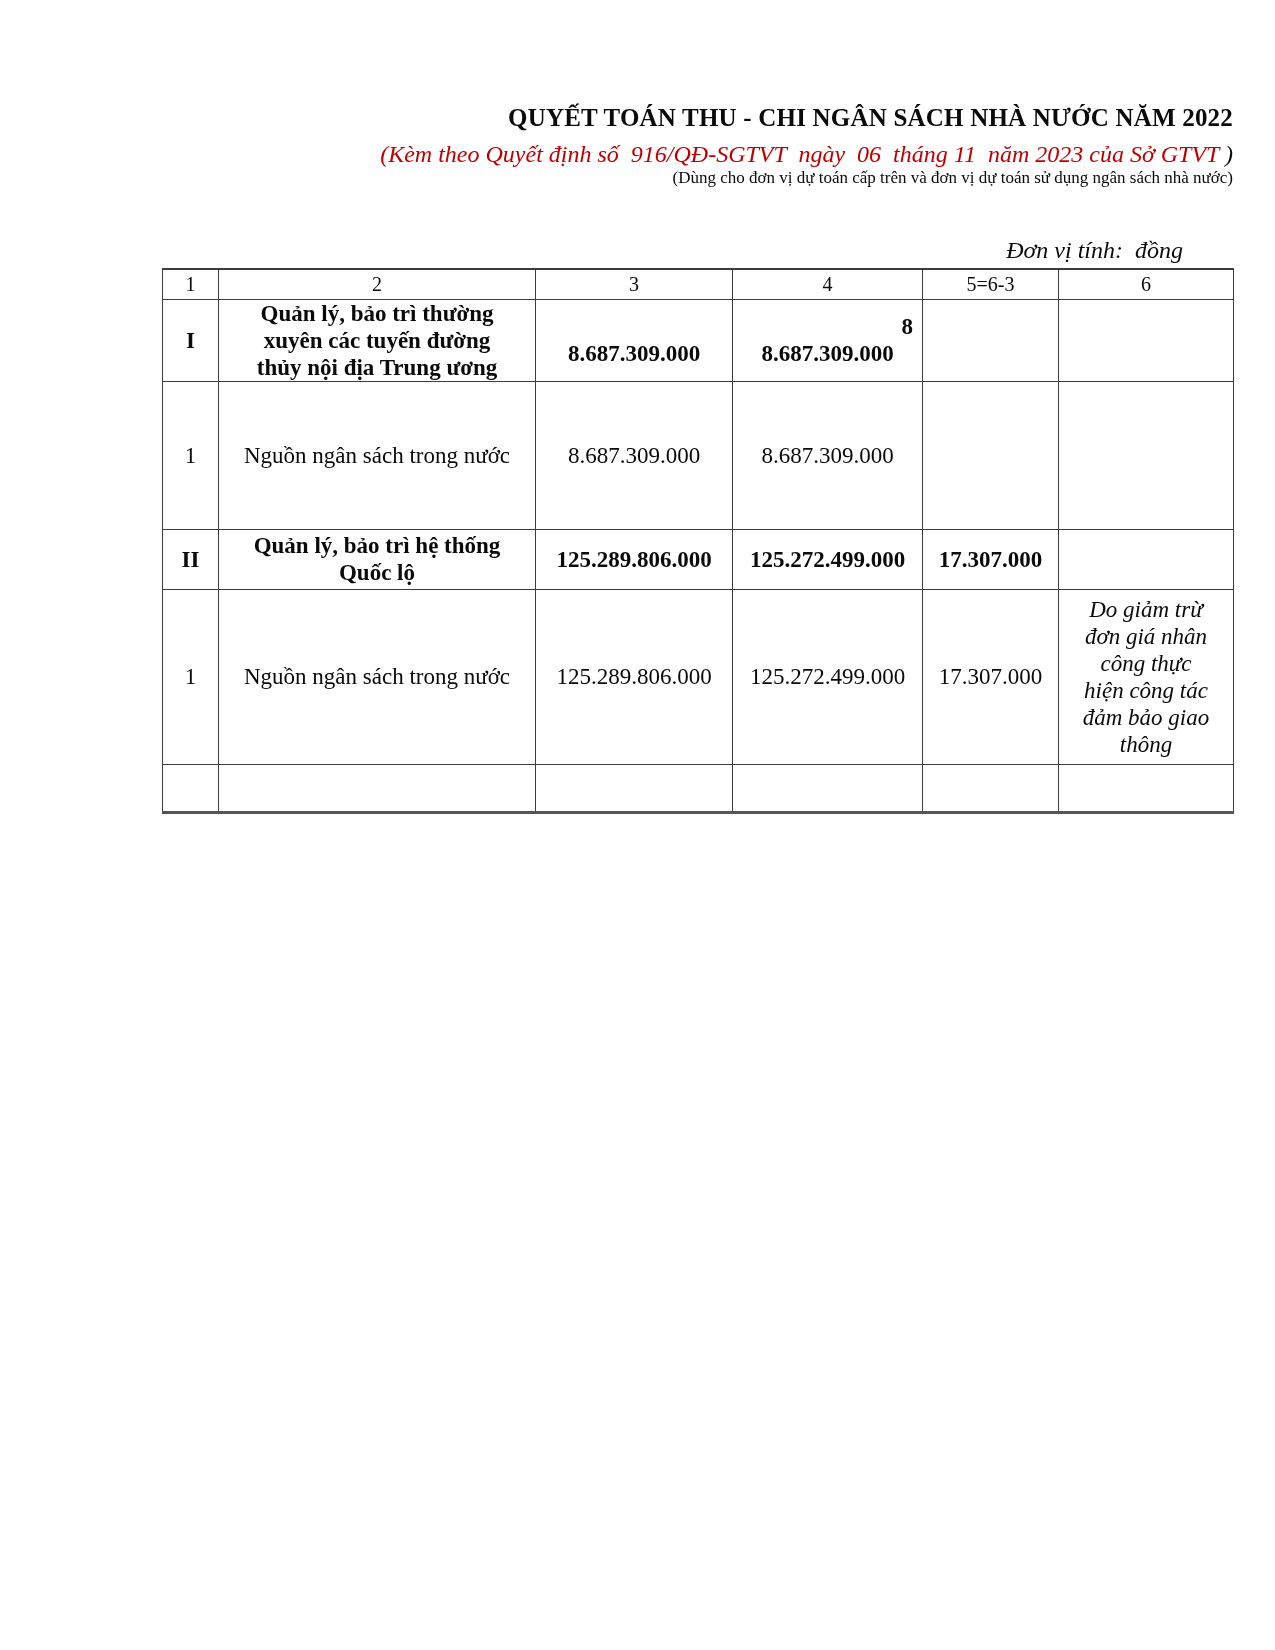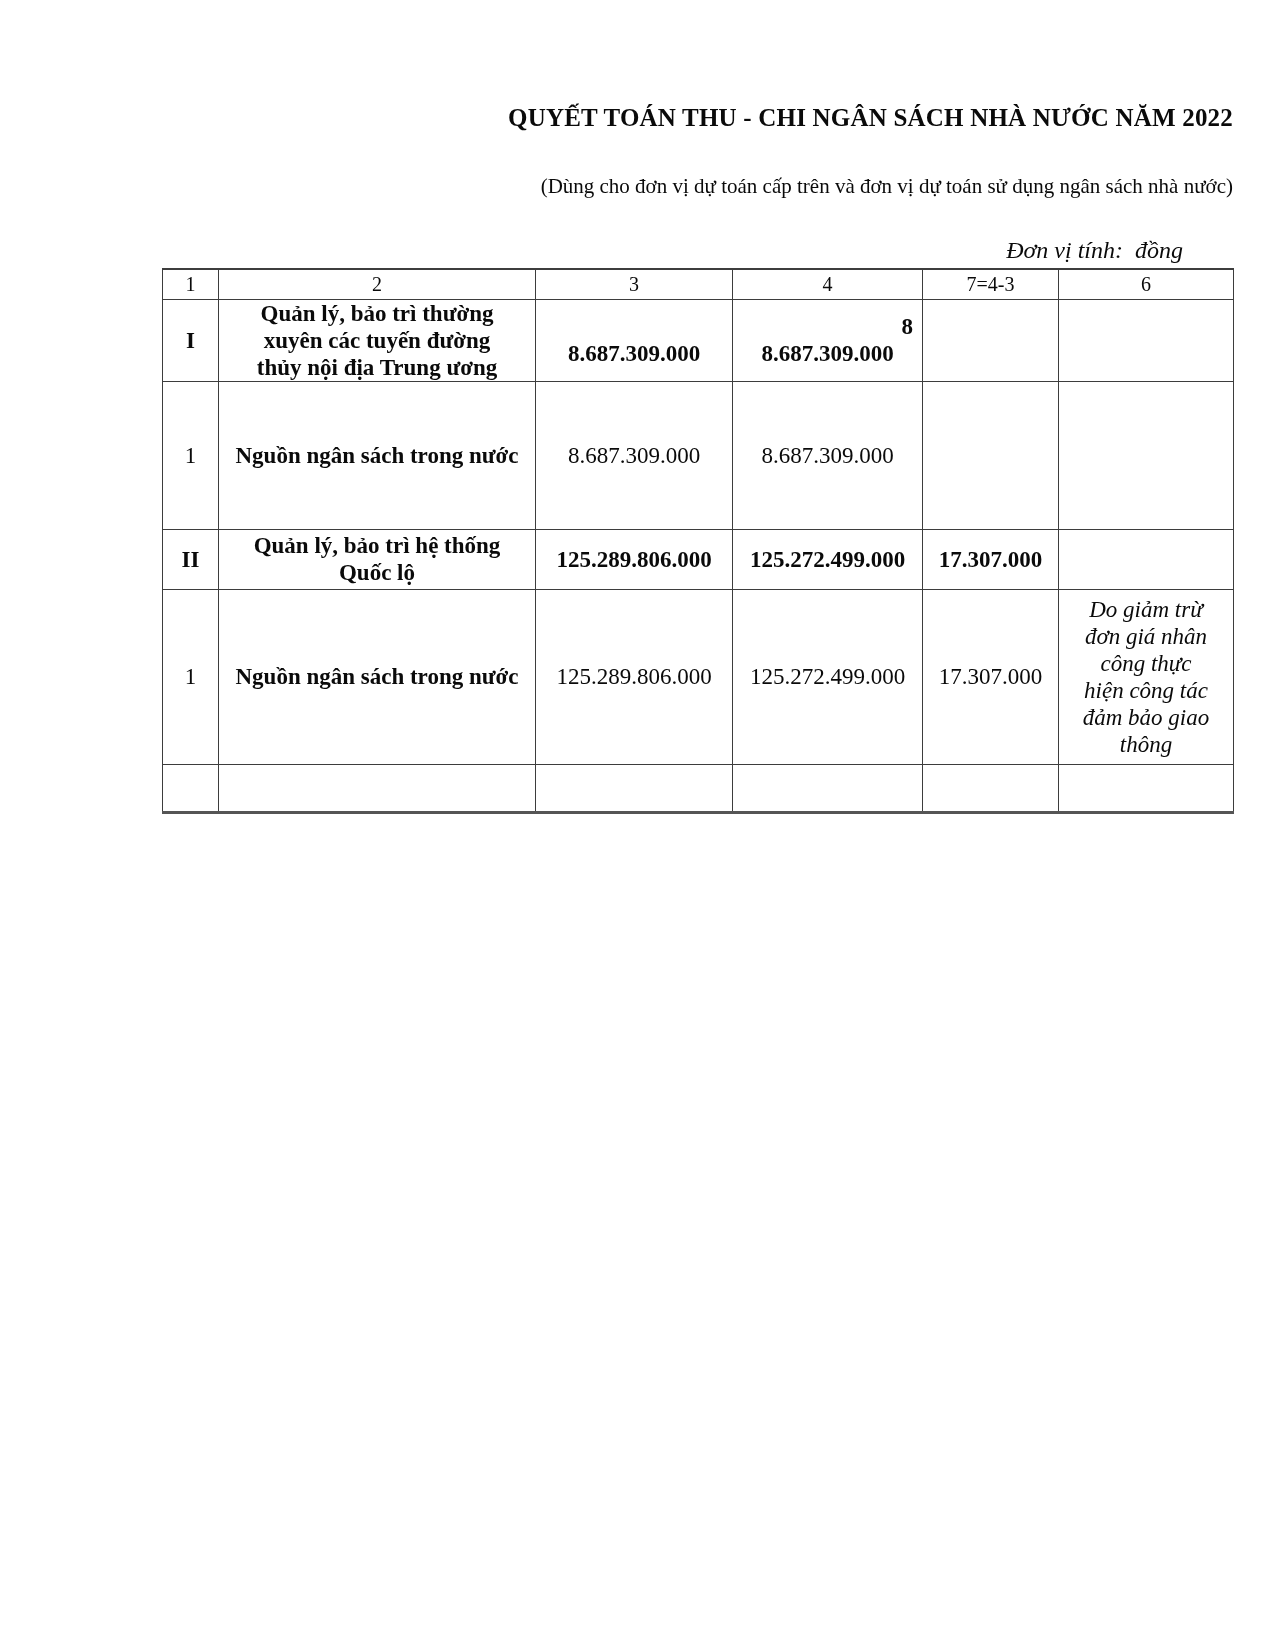--- a/index.html
+++ b/index.html
@@ -10,21 +10,21 @@
     margin:0 auto;
     font-family:"Liberation Serif","DejaVu Serif",serif;
     color:#0a0a0a;
     overflow:hidden;
   }
   .heading{position:absolute;left:162px;width:1071px;text-align:right;white-space:pre;}
   .doc-title{top:104px;font-size:25px;font-weight:bold;letter-spacing:.2px;}
   .doc-sub-red{top:141px;font-size:24px;font-style:italic;}
   .doc-sub-red .red{color:#c00000;}
   .doc-sub-red .blk{color:#0a0a0a;}
-  .doc-sub-note{top:174px;font-size:21px;}
+  .doc-sub-note{top:168px;font-size:17px;}
   .unit-label{
     position:absolute;top:237px;left:162px;width:1021px;
     text-align:right;font-size:24px;font-style:italic;white-space:pre;
   }
   table.budget{
     position:absolute;left:162px;top:268px;width:1071px;
     border-collapse:collapse;table-layout:fixed;
     border-top:2.5px solid #3d3d3d;
     border-bottom:3px solid #555555;
   }
@@ -41,35 +41,36 @@
   tr.r-nums td{font-size:20px;line-height:26px;}
   tr.r-i{height:82px;}
   tr.r-sub1{height:148px;}
   tr.r-ii{height:60px;padding-left:39px;}
   tr.r-sub2{height:175px;}
   tr.r-empty{height:48px;}
   .pre{white-space:pre-line;}
   .b{font-weight:bold;}
   td.stt-bottom{vertical-align:bottom;font-weight:bold;padding-bottom:2px;}
   td.content-top{vertical-align:top;text-align:left;padding-left:9px;padding-right:4px;}
-  td.content-mid{text-align:left;padding-left:9px;white-space:nowrap;font-weight:bold;}
+  td.content-mid{text-align:left;padding-left:9px;white-space:nowrap;}
   td.val-top{vertical-align:top;}
   td.val-bottom{vertical-align:bottom;padding-bottom:3px;}
   .line-right{text-align:right;padding-right:9px;font-weight:bold;line-height:27px;}
   .line-center{text-align:center;font-weight:bold;line-height:27px;}
   .spacer-line{height:27px;}
   td.note-cell{font-style:italic;font-size:22px;line-height:29px;}
 </style>
 </head>
 <body>
 
 <div class="page">
 
   <div class="heading doc-title">QUYẾT TOÁN THU - CHI NGÂN SÁCH NHÀ NƯỚC NĂM 2022</div>
 
+  <div class="heading doc-sub-red"><span class="red">(Kèm theo Quyết định số  916/QĐ-SGTVT  ngày  06  tháng 11  năm 2023 của Sở GTVT</span><span class="blk"> )</span></div>
 
   <div class="heading doc-sub-note">(Dùng cho đơn vị dự toán cấp trên và đơn vị dự toán sử dụng ngân sách nhà nước)</div>
 
   <div class="unit-label">Đơn vị tính:  đồng</div>
 
   <table class="budget">
     <colgroup>
       <col style="width:56px">
         <col style="width:317px">
         <col style="width:197px">
@@ -78,21 +79,21 @@
         <col style="width:175px">
     </colgroup>
 
     <tbody>
 
     <tr class="r-nums">
       <td>1</td>
       <td>2</td>
       <td>3</td>
       <td>4</td>
-      <td>7=4-3</td>
+      <td>5=6-3</td>
       <td>6</td>
     </tr>
 
     <tr class="r-i">
       <td class="stt-bottom">I</td>
       <td class="content-top pre b">Quản lý, bảo trì thường
 xuyên các tuyến đường
 thủy nội địa Trung ương</td>
       <td class="val-top">
         <div class="spacer-line"></div>

